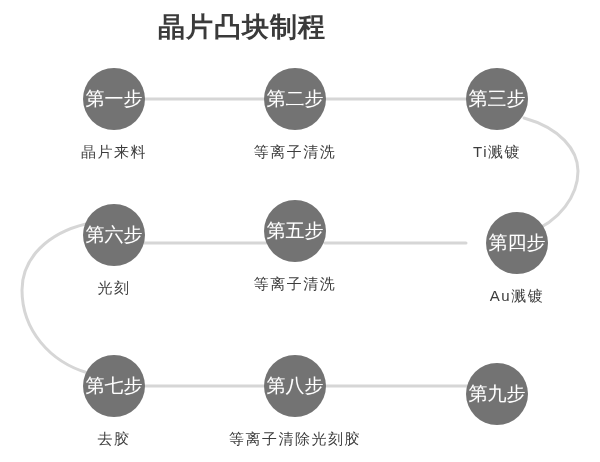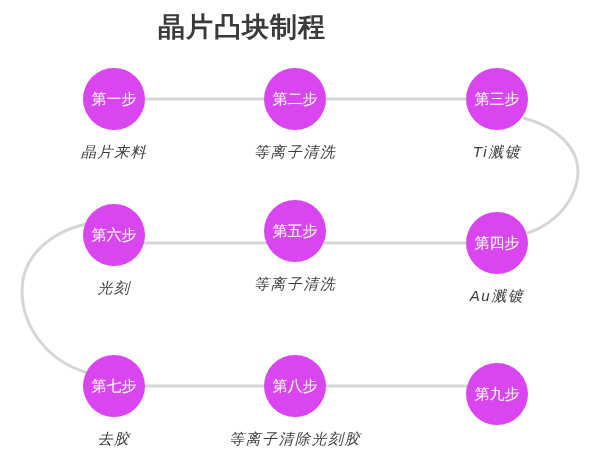--- a/index.html
+++ b/index.html
@@ -44,41 +44,40 @@
     width: 62px;
     height: 62px;
   }
   .node-circle {
     position: absolute;
     left: 0;
     top: 0;
     width: 62px;
     height: 62px;
     border-radius: 50%;
-    background: #d946ef;
+    background: #737373;
     color: #ffffff;
-    font-size: 15px;
+    font-size: 19px;
     display: flex;
     align-items: center;
     justify-content: center;
     box-sizing: border-box;
     letter-spacing: 0px;
     text-shadow: 0 0 1px rgba(255,255,255,0.25);
   }
   .node-label {
     position: absolute;
     top: 74px;
     left: 50%;
     transform: translateX(-50%);
     white-space: nowrap;
     font-size: 15px;
     color: #3c3c3c;
     letter-spacing: 1.5px;
     line-height: 20px;
-    font-style: italic;
   }
 </style>
 </head>
 <body>
 
 <div id="flow-root">
 
   <div id="title">晶片凸块制程</div>
 
   <svg id="connector-layer" viewBox="0 0 600 462" width="600" height="462" xmlns="http://www.w3.org/2000/svg">
@@ -102,21 +101,21 @@
   <div class="node" style="left:466px; top:68px;">
     <div class="node-circle">第三步</div>
     <div class="node-label">Ti溅镀</div>
   </div>
 
   <div class="node" style="left:264px; top:68px;">
     <div class="node-circle">第二步</div>
     <div class="node-label">等离子清洗</div>
   </div>
 
-  <div class="node" style="left:466px; top:212px;">
+  <div class="node" style="left:486px; top:212px;">
     <div class="node-circle">第四步</div>
     <div class="node-label">Au溅镀</div>
   </div>
 
   <div class="node" style="left:264px; top:200px;">
     <div class="node-circle">第五步</div>
     <div class="node-label">等离子清洗</div>
   </div>
 
   <div class="node" style="left:83px; top:204px;">

